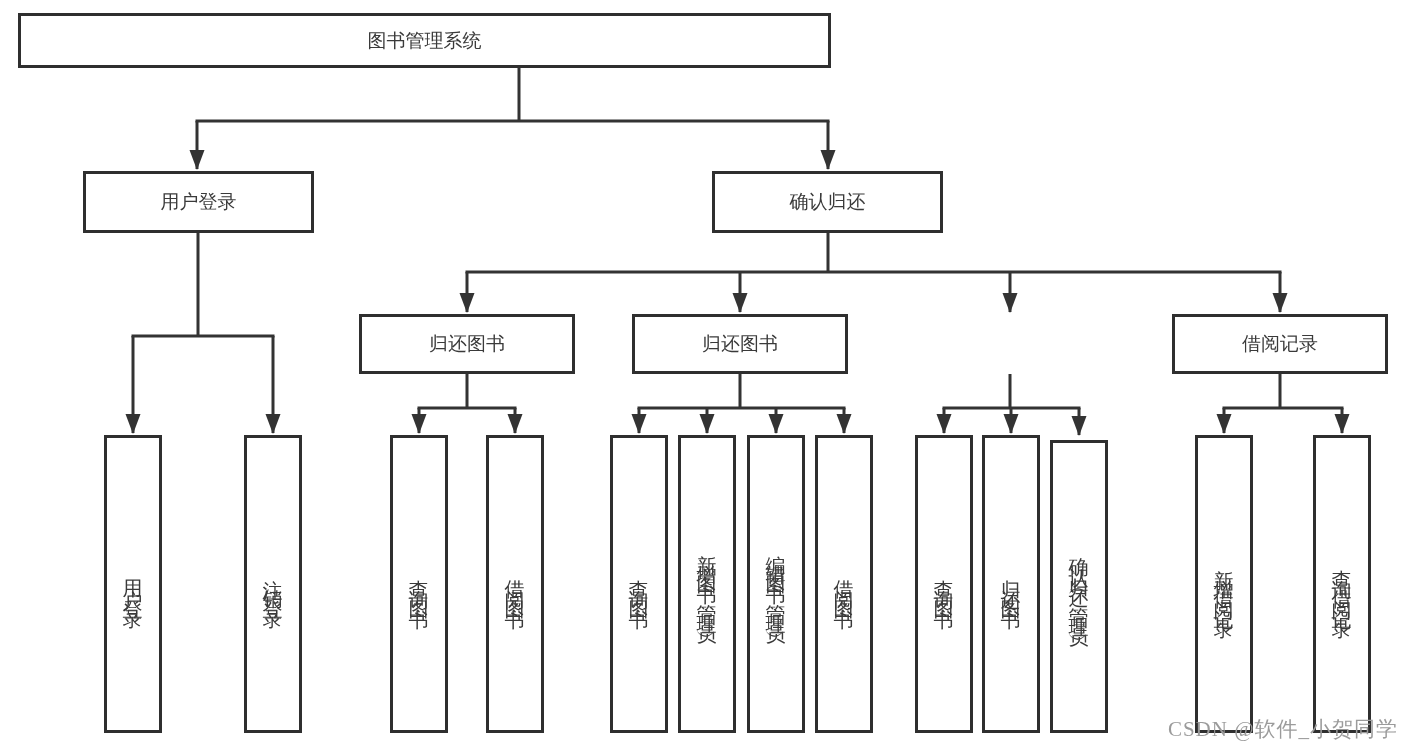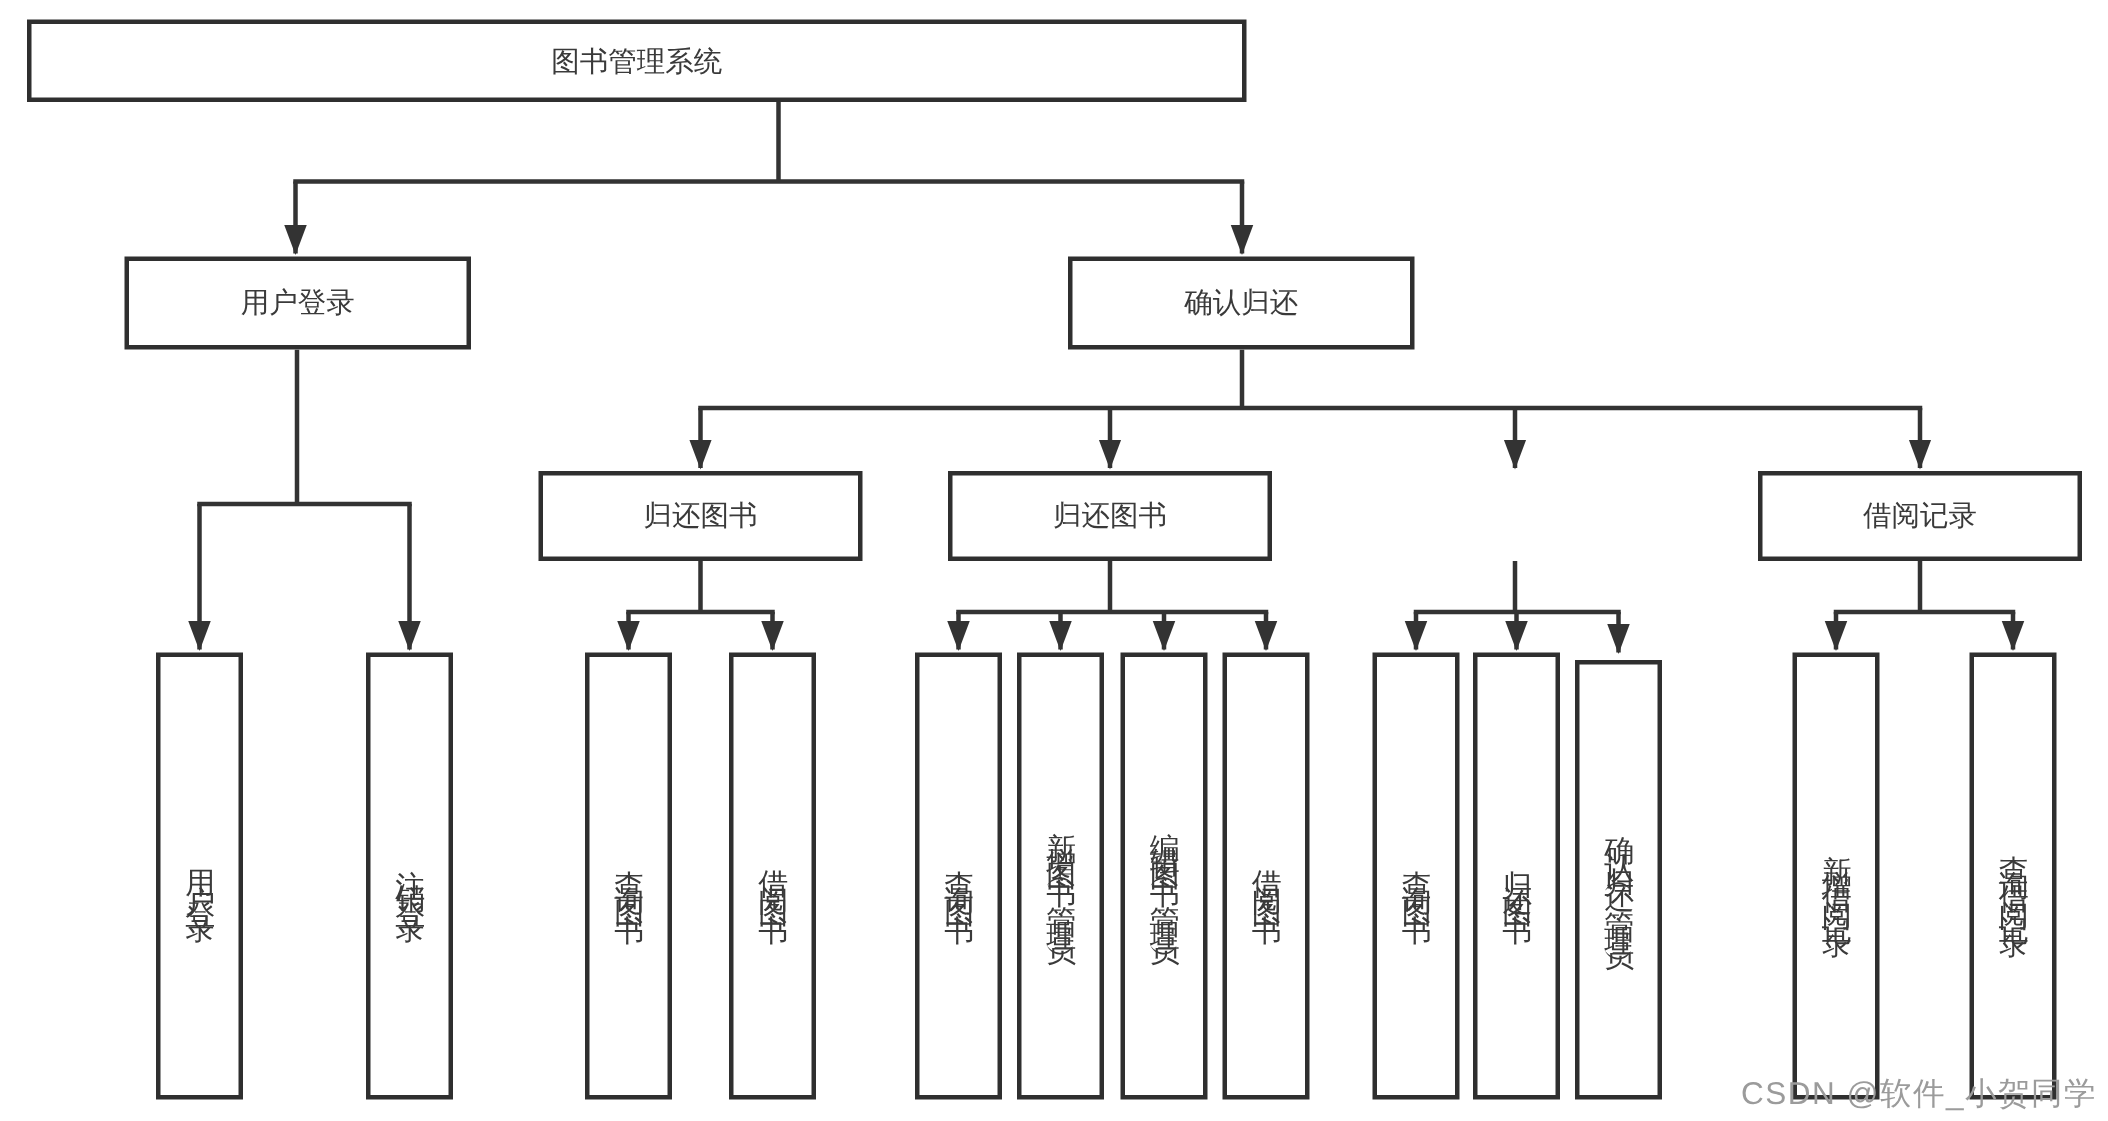--- a/index.html
+++ b/index.html
@@ -62,20 +62,21 @@
     color: #3a3a3a;
   }
   .watermark {
     position: absolute;
     right: 7px;
     bottom: 4px;
     font-size: 21px;
     color: #9b9b9b;
     letter-spacing: 1px;
     white-space: nowrap;
+    font-family: Liberation Serif, serif;
   }
 </style>
 </head>
 <body>
 
 <div class="stage">
 
   <svg class="connectors" viewBox="0 0 1405 747" xmlns="http://www.w3.org/2000/svg">
     <defs>
       <marker id="arw" viewBox="0 0 20 16" refX="19" refY="8" markerWidth="20" markerHeight="16" markerUnits="userSpaceOnUse" orient="auto">

